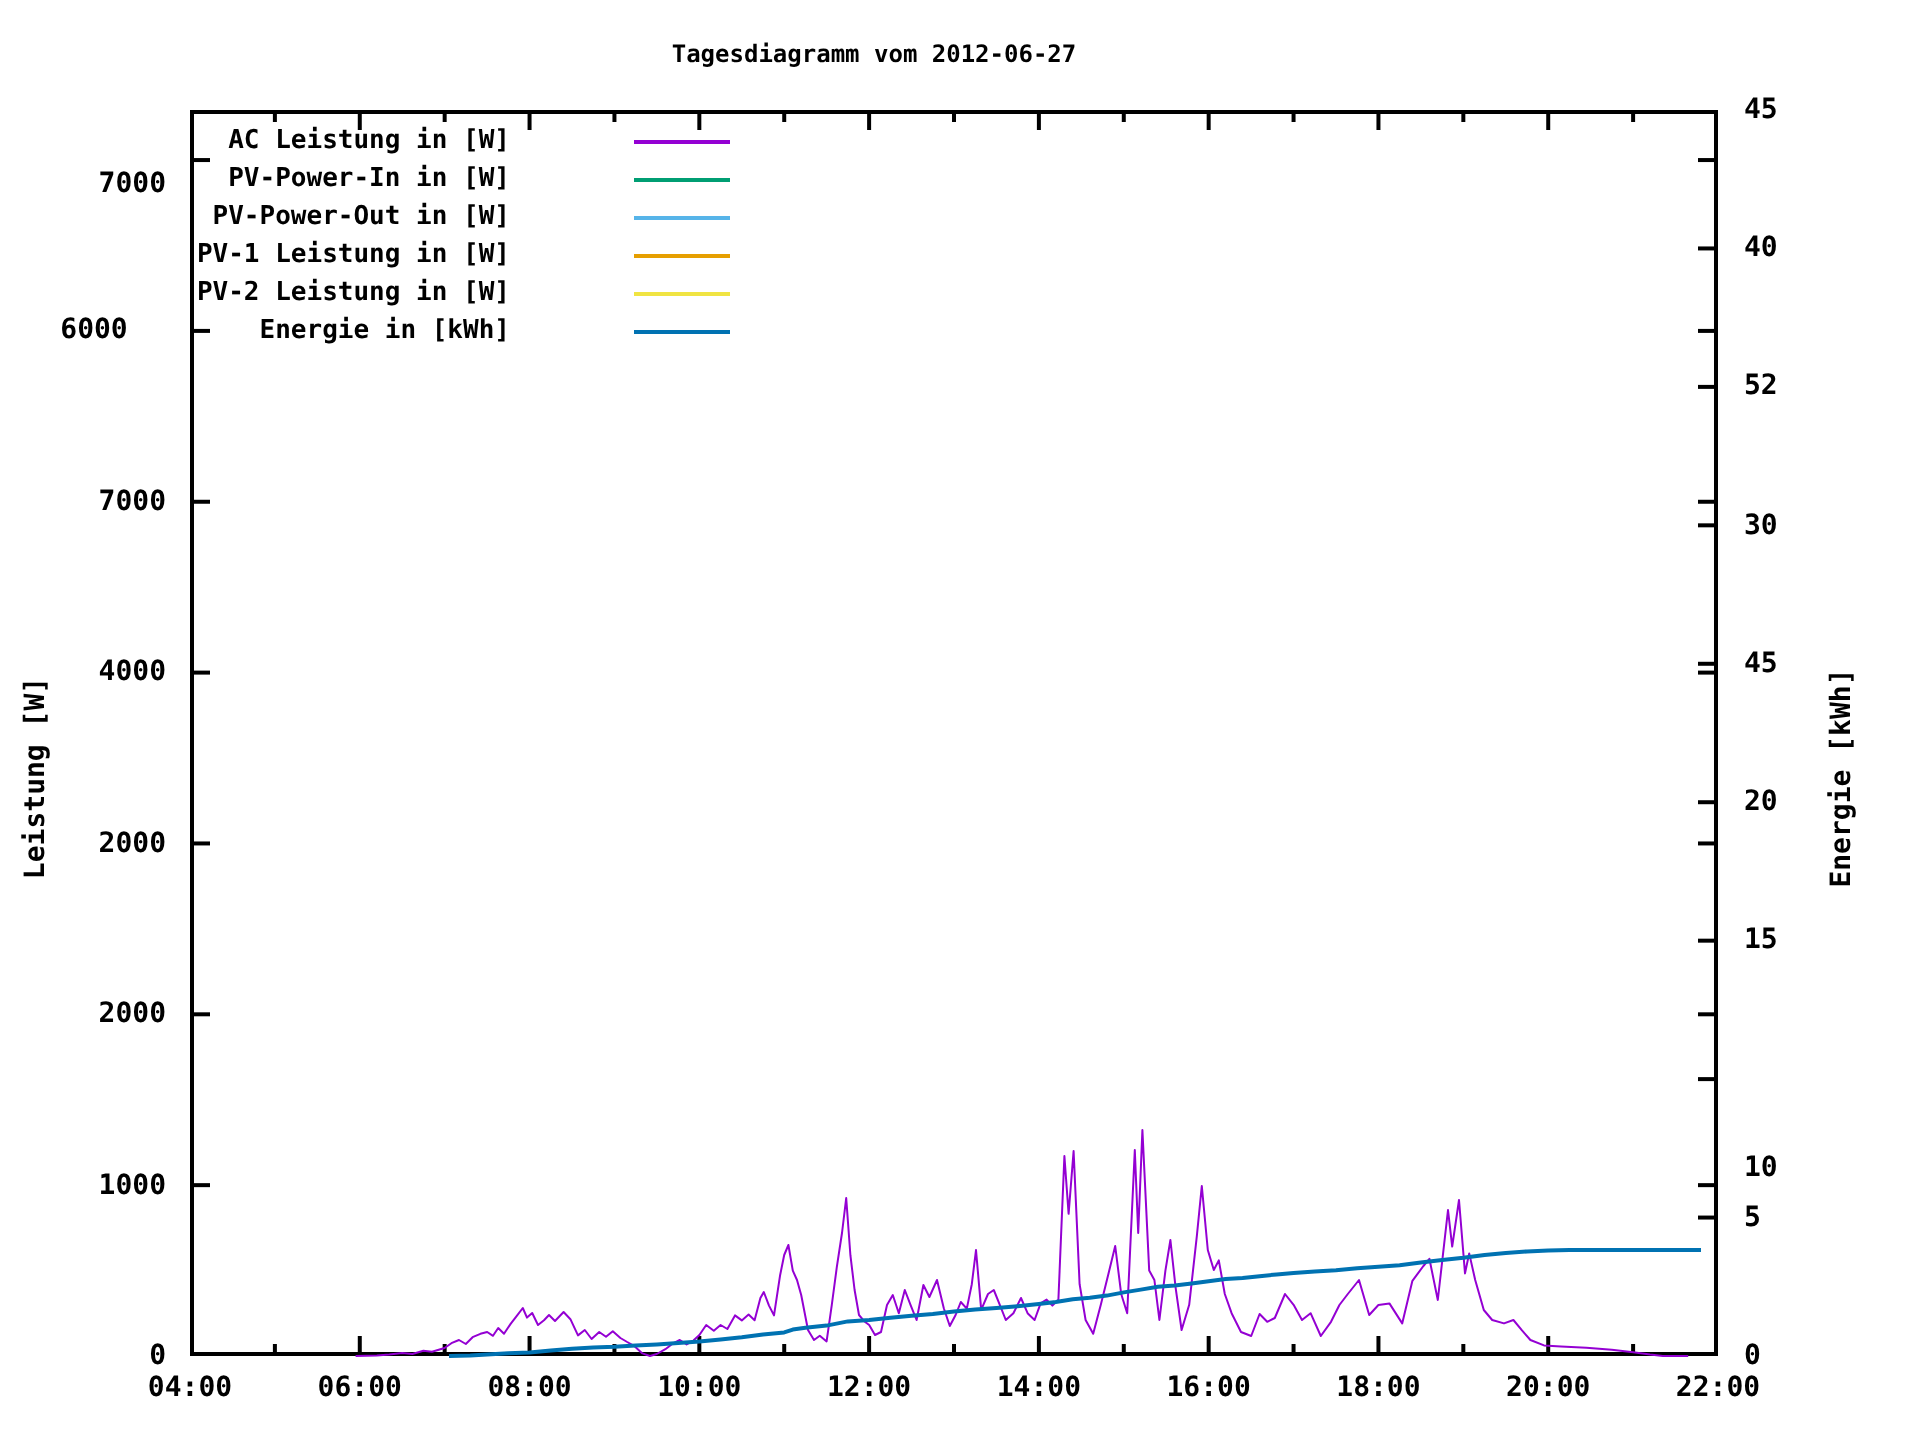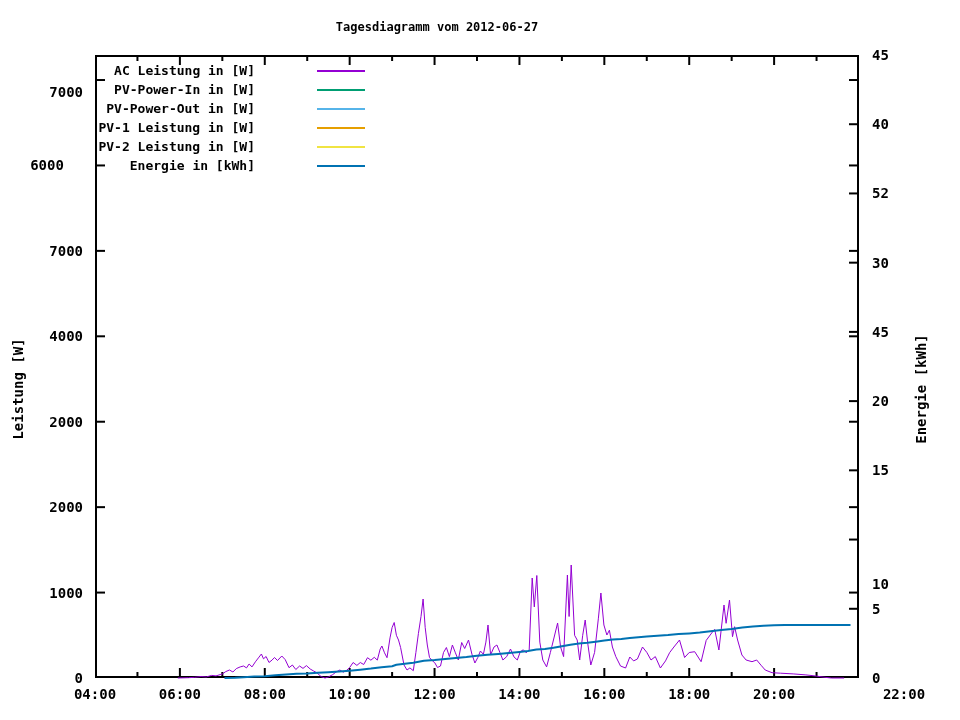--- a/index.html
+++ b/index.html
@@ -123,21 +123,21 @@
   <div id="x-labels">
       <div class="tick-label xlab" style="left: 63px; top: 686px;">04:00</div>
       <div class="tick-label xlab" style="left: 147.889px; top: 686px;">06:00</div>
       <div class="tick-label xlab" style="left: 232.778px; top: 686px;">08:00</div>
       <div class="tick-label xlab" style="left: 317.667px; top: 686px;">10:00</div>
       <div class="tick-label xlab" style="left: 402.556px; top: 686px;">12:00</div>
       <div class="tick-label xlab" style="left: 487.444px; top: 686px; text-align: center;">14:00</div>
       <div class="tick-label xlab" style="left: 572.333px; top: 686px;">16:00</div>
       <div class="tick-label xlab" style="left: 657.222px; top: 686px;">18:00</div>
       <div class="tick-label xlab" style="left: 742.111px; top: 686px;">20:00</div>
-      <div class="tick-label xlab" style="left: 872px; top: 686px;">22:00</div>
+      <div class="tick-label xlab" style="left: 827px; top: 686px;">22:00</div>
     </div>
   <div id="y-left-title" class="axis-title">Leistung [W]</div>
   <div id="y-right-title" class="axis-title">Energie [kWh]</div>
   <div id="legend">
       <div class="legend-row" style="left: 95px; top: 62px;">
         <div class="legend-label">AC Leistung in [W]</div>
         <div class="legend-line" style="background: rgb(148, 0, 211);"></div>
       </div>
       <div class="legend-row" style="left: 95px; top: 81px;">
         <div class="legend-label">PV-Power-In in [W]</div>

